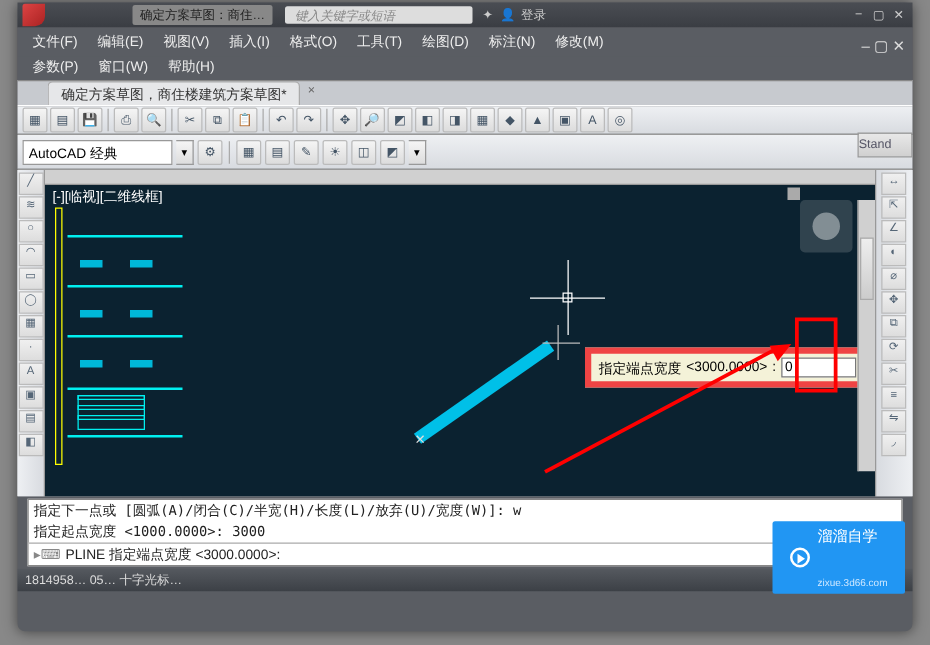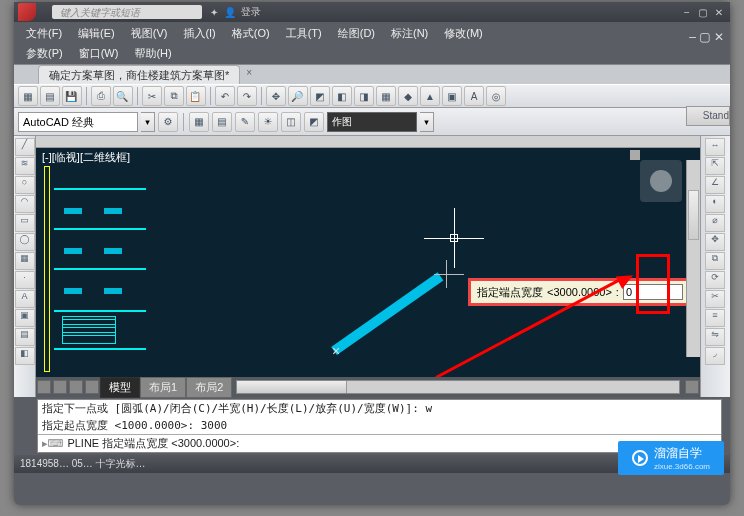--- a/index.html
+++ b/index.html
@@ -47,60 +47,61 @@
 .cyanshape { position: absolute; border: 1px solid #00f0f0; }
 .cyanfill { background: #00b8d8; }
 
 .crosshair-h { position: absolute; height: 1px; background: #fff; }
 .crosshair-v { position: absolute; width: 1px; background: #fff; }
 .pickbox { position: absolute; width: 8px; height: 8px; border: 1px solid #fff; }
 
 .thick-line { position: absolute; width: 130px; height: 10px; background: #00c0e8; transform: rotate(-35deg); transform-origin: left center; }
 .thin-x { position: absolute; color: #ddd; font-size: 14px; }
 
-.tooltip { position: absolute; background: #f4f2d8; border: 3px solid #ef4444; color: #000; font-size: 11px; padding: 3px 6px; display: flex; align-items: center; gap: 4px; }
+.tooltip { position: absolute; background: #f4f2d8; border: 5px solid #ef4444; color: #000; font-size: 11px; padding: 3px 6px; display: flex; align-items: center; gap: 4px; }
 .tooltip input { width: 60px; height: 16px; border: 1px solid #777; font-size: 11px; padding: 0 2px; }
 
 .viewcube { position: absolute; top: 12px; right: 18px; width: 42px; height: 42px; background: rgba(200,200,200,0.2); border-radius: 4px; }
 .viewcube::after { content:""; position:absolute; top:10px; left:10px; width:22px; height:22px; background: rgba(255,255,255,0.4); border-radius: 50%; }
 .homeico { position: absolute; top: 2px; right: 60px; width: 10px; height: 10px; background: #aaa; }
 
 .redbox { position: absolute; border: 3px solid #f00; }
 .arrowline { position: absolute; background: #f00; height: 3px; transform-origin: left center; }
 .arrowhead { position: absolute; width: 0; height: 0; border-left: 16px solid #f00; border-top: 7px solid transparent; border-bottom: 7px solid transparent; }
 
 .scrollv { position: absolute; right: 0; top: 12px; bottom: 20px; width: 14px; background: #d0d0d0; border-left: 1px solid #999; }
 .scrollv .thumb { position: absolute; left: 1px; right: 1px; top: 30px; height: 50px; background: linear-gradient(#eee,#ccc); border: 1px solid #aaa; }
 
 .modeltabs { height: 20px; background: #555a60; display: flex; align-items: center; font-size: 11px; color: #ddd; }
 .modeltabs .mtbtn { width: 14px; height: 14px; background: #888; margin: 0 1px; border: 1px solid #666; }
 .modeltabs .mtab { background: #2a2a2a; color: #fff; padding: 2px 8px; border: 1px solid #333; }
 .modeltabs .mtab2 { background: #888; color: #eee; padding: 2px 8px; border: 1px solid #666; }
 .modeltabs .track { flex:1; height: 14px; background: #d0d0d0; margin: 0 4px; border: 1px solid #888; position: relative; }
 .modeltabs .track .th { position:absolute; left:0; width:110px; top:0; bottom:0; background: linear-gradient(#eee,#ccc); border-right:1px solid #999; }
 
-.cmdwindow { background: #fff; border: 1px solid #888; margin: 2px 8px 2px 23px; font-size: 11px; color: #222; }
+.cmdwindow { background: #fff; border: 1px solid #888; margin: 2px 8px 2px 8px; font-size: 11px; color: #222; }
 .cmdwindow .row { padding: 1px 4px; font-family: SimSun, monospace; white-space: nowrap; overflow: hidden; }
 .cmdinput { background: #fff; border-top: 1px solid #aaa; display: flex; align-items: center; padding: 1px 4px; gap: 4px; font-family: SimSun, monospace; font-size: 11px; }
 
 .statusbar { height: 18px; background: linear-gradient(#55595f,#3c4046); color: #ddd; font-size: 10px; padding: 2px 6px; display: flex; align-items: center; gap: 6px; }
 .wm { position: absolute; right: 6px; bottom: 30px; background: #2196f3; color: #fff; font-size: 12px; padding: 4px 14px; border-radius: 2px; display: flex; align-items: center; gap: 6px; }
 .wm .play { width: 16px; height: 16px; border: 2px solid #fff; border-radius: 50%; position: relative; }
 .wm .play::after { content:""; position:absolute; left:4px; top:3px; border-left:6px solid #fff; border-top:4px solid transparent; border-bottom:4px solid transparent; }
-.wm small { display: block; font-size: 8px; color: #cfe8ff; }
-.rightstand { position: absolute; top: 104px; right: 0; width: 44px; height: 20px; background: linear-gradient(#e8e8e8,#d0d0d0); border: 1px solid #999; font-size: 10px; text-align: right; line-height: 18px; color: #556; }
+.wm small { display: block; font-size: 8px; color: #cfe8ff; margin-top: 24px; }
+.rightstand { position: absolute; top: 104px; right: 0; width: 44px; height: 20px; background: linear-gradient(#e8e8e8,#d0d0d0); border: 1px solid #999; font-size: 10px; text-align: left; line-height: 18px; color: #556; }
 .closex { position: absolute; top: 28px; right: 6px; color: #ddd; font-size: 12px; }
 </style>
 </head>
 <body>
 
 <div class="window">
 
   <div class="titlebar">
     <div class="logo"></div>
+    <div class="titletab">确定方案草图：商住…</div>
     <div class="searchbox">键入关键字或短语</div>
     <span style="margin-left:8px;font-size:10px">✦</span>
     <span style="margin-left:6px">👤</span>
     <span style="margin-left:4px">登录</span>
     <div class="win-ctrl">
       <span>−</span>
       <span>▢</span>
       <span>✕</span>
     </div>
   </div>
@@ -161,21 +162,20 @@
     <div class="sel-wk">AutoCAD 经典</div>
     <div class="sel-arrow">▾</div>
     <div class="tbtn">⚙</div>
     <div class="tsep"></div>
     <div class="tbtn">▦</div>
     <div class="tbtn">▤</div>
     <div class="tbtn">✎</div>
     <div class="tbtn">☀</div>
     <div class="tbtn">◫</div>
     <div class="tbtn">◩</div>
-    <div class="layerbox">作图</div>
     <div class="sel-arrow">▾</div>
   </div>
 
   <div class="workarea">
     <div class="lefttools">
       <div class="tb">╱</div>
       <div class="tb">≋</div>
       <div class="tb">○</div>
       <div class="tb">◠</div>
       <div class="tb">▭</div>
@@ -229,33 +229,20 @@
 
         <div class="redbox" style="top:106px;left:600px;width:34px;height:60px"></div>
         <div class="arrowline" style="top:228px;left:400px;width:210px;transform:rotate(-28deg)"></div>
         <div class="arrowhead" style="top:124px;left:582px;transform:rotate(-28deg)"></div>
 
         <div class="scrollv">
             <div class="thumb"></div>
           </div>
       </div>
 
-      <div class="modeltabs">
-        <div class="mtbtn"></div>
-        <div class="mtbtn"></div>
-        <div class="mtbtn"></div>
-        <div class="mtbtn"></div>
-        <div class="mtab">模型</div>
-        <div class="mtab2">布局1</div>
-        <div class="mtab2">布局2</div>
-        <div class="track">
-            <div class="th"></div>
-          </div>
-        <div class="mtbtn"></div>
-      </div>
     </div>
 
     <div class="righttools">
       <div class="tb">↔</div>
       <div class="tb">⇱</div>
       <div class="tb">∠</div>
       <div class="tb">◐</div>
       <div class="tb">⌀</div>
       <div class="tb">✥</div>
       <div class="tb">⧉</div>

